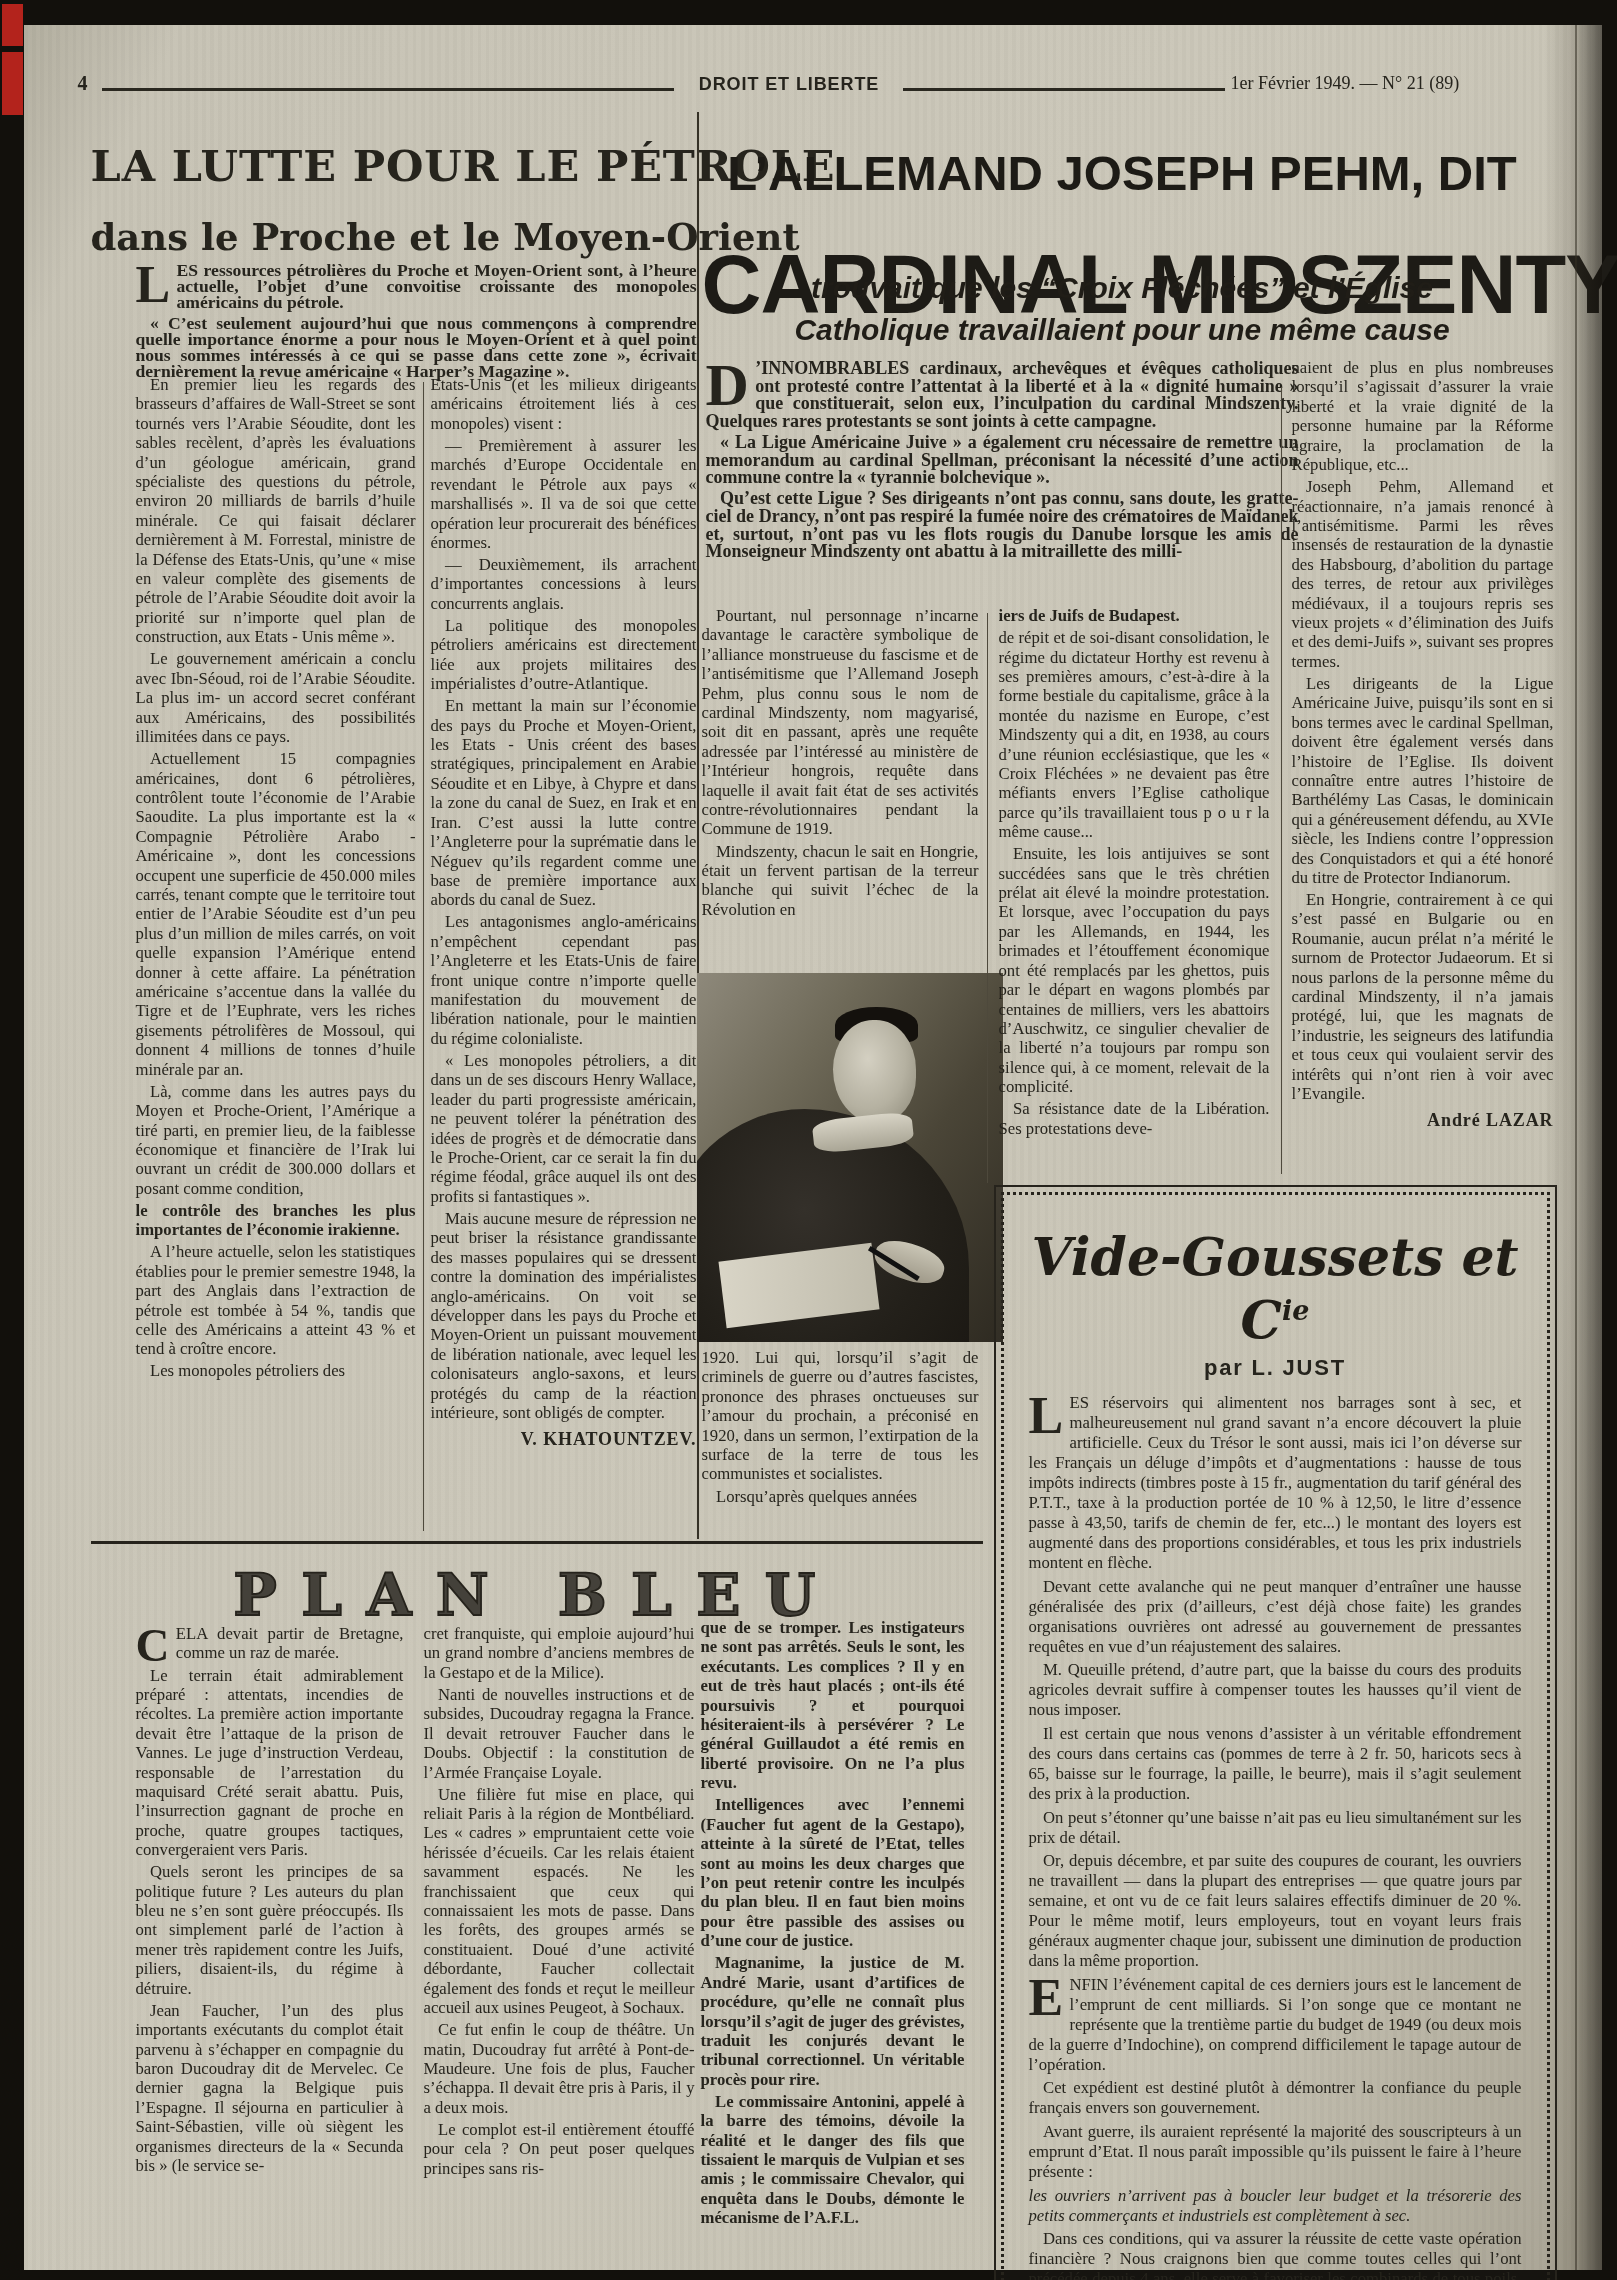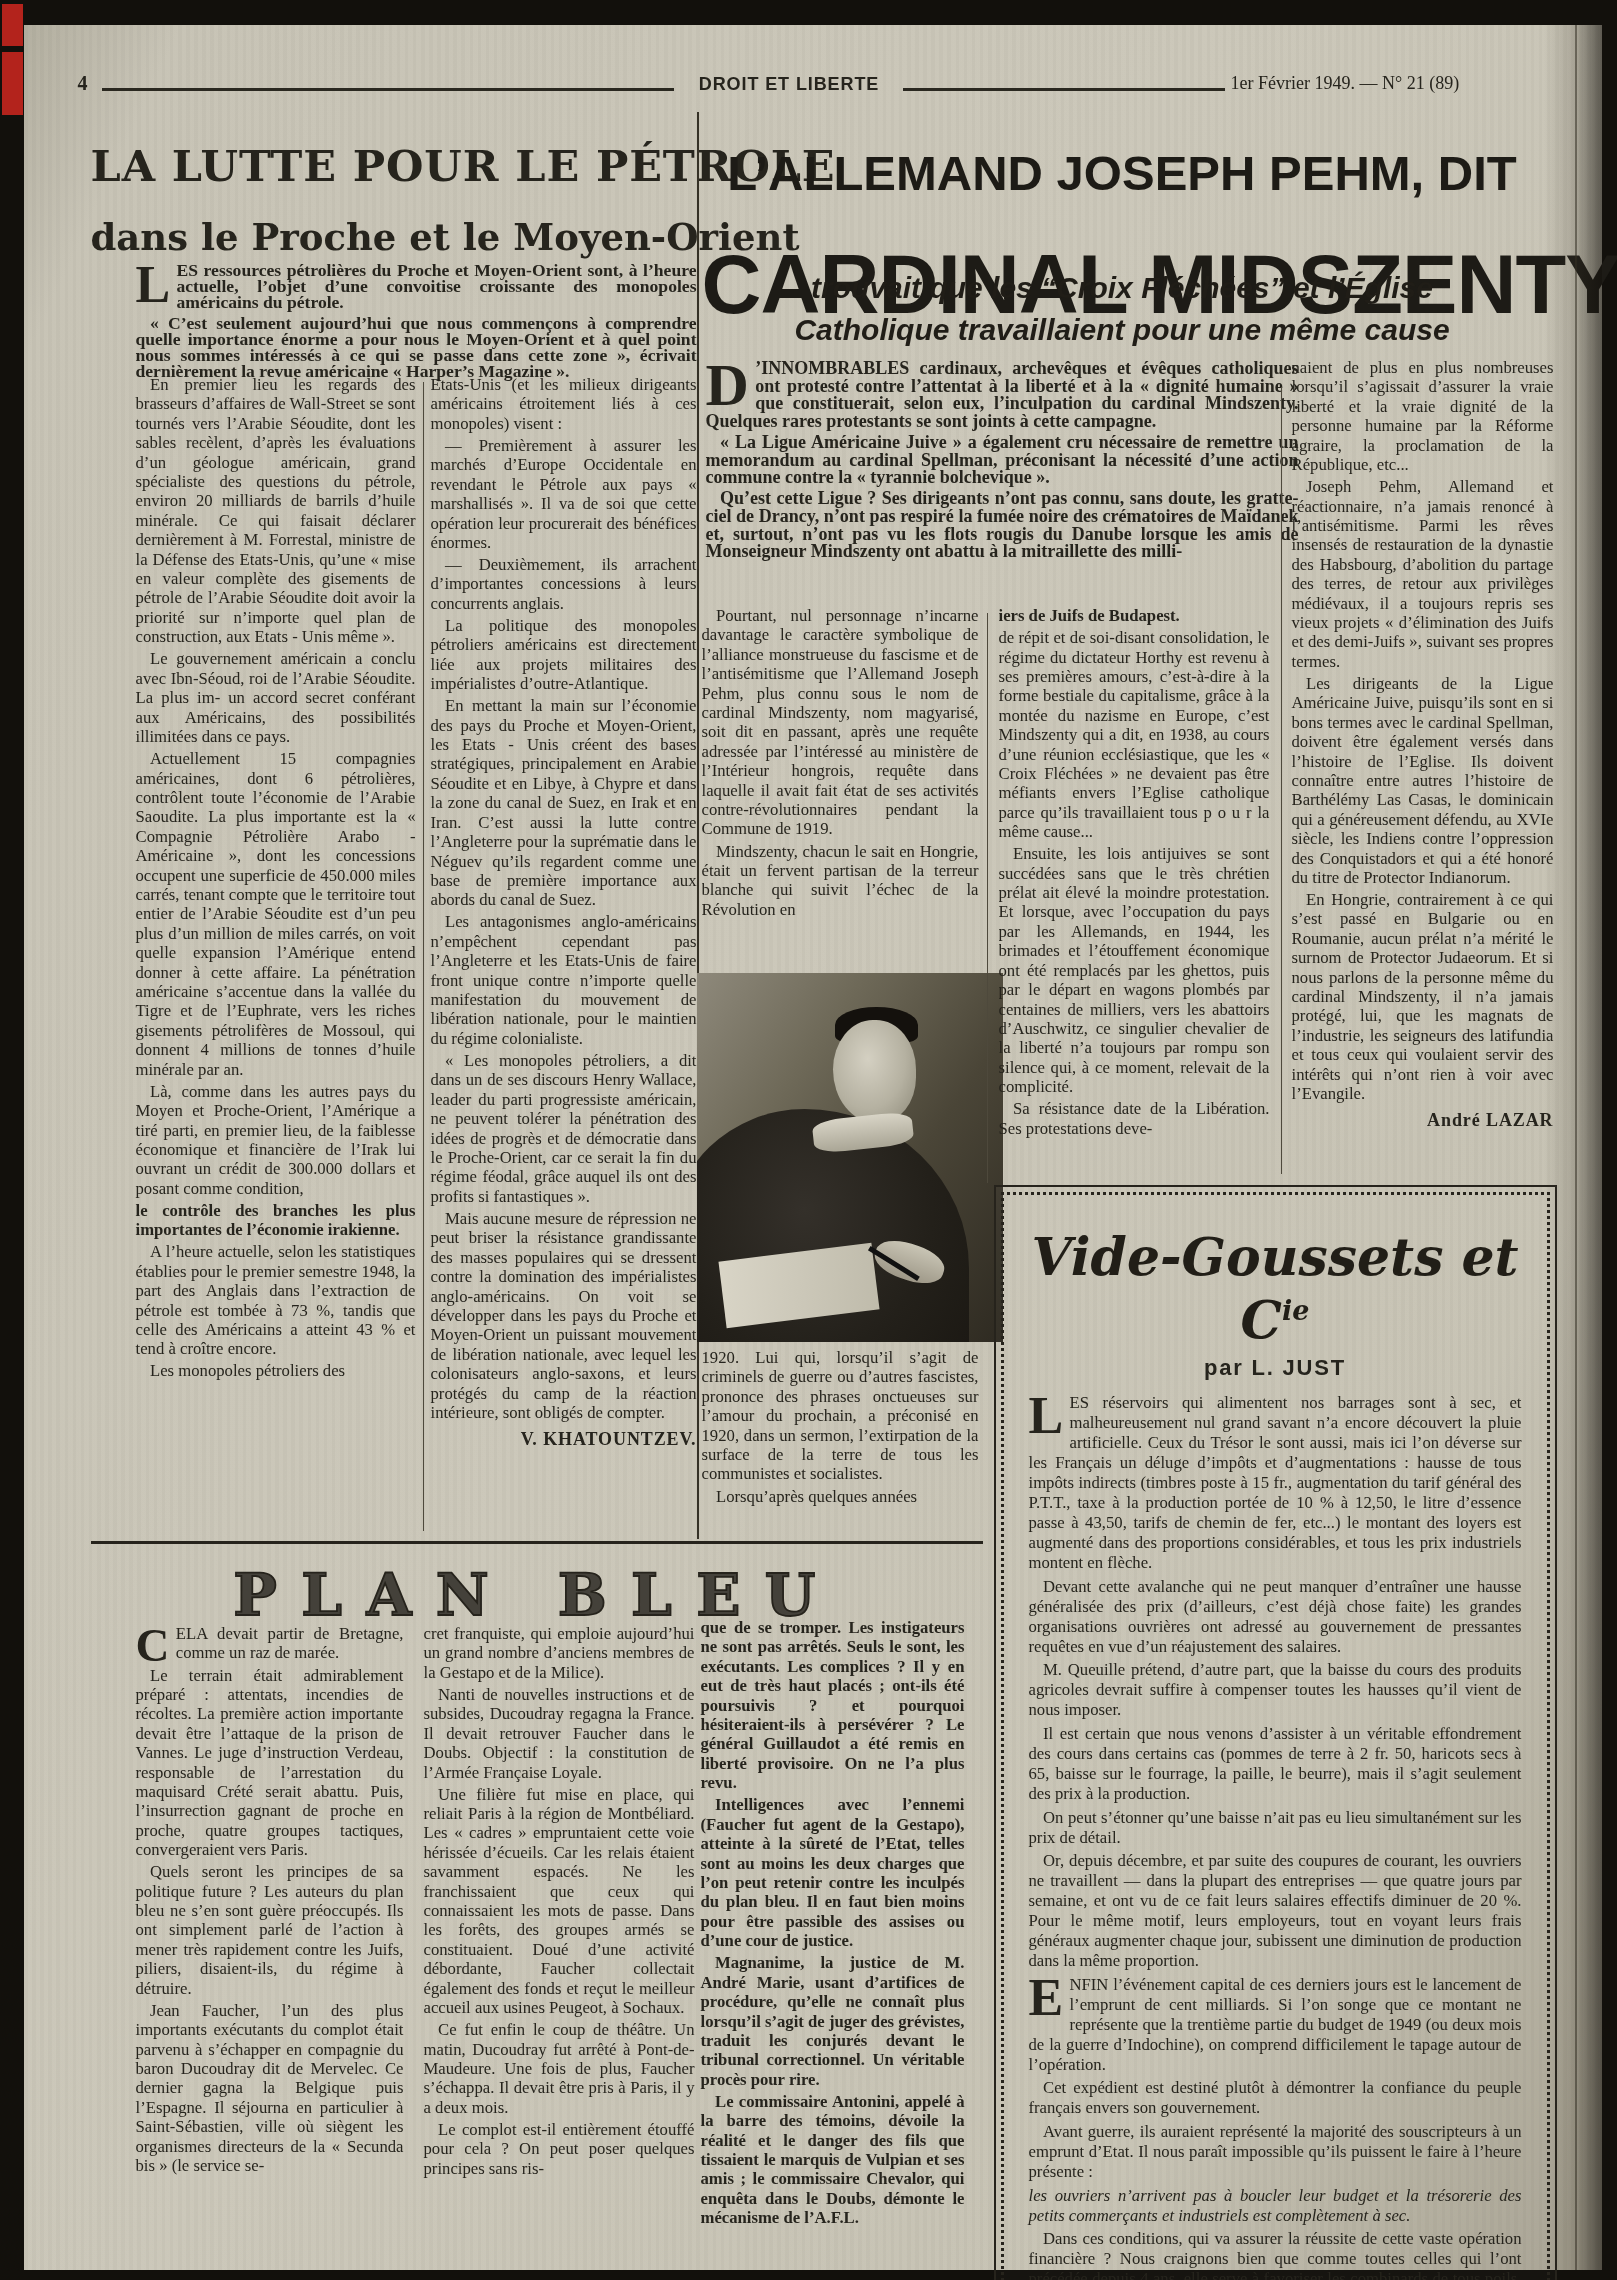--- a/index.html
+++ b/index.html
@@ -120,21 +120,21 @@
     <div class="txt oil-intro">
         <p class="cont"><span class="dc">L</span>ES ressources pétrolières du Proche et Moyen-Orient sont, à l’heure actuelle, l’objet d’une convoitise croissante des monopoles américains du pétrole.</p>
         <p>« C’est seulement aujourd’hui que nous commençons à comprendre quelle importance énorme a pour nous le Moyen-Orient et à quel point nous sommes intéressés à ce qui se passe dans cette zone », écrivait dernièrement la revue américaine « Harper’s Magazine ».</p>
       </div>
     <div class="txt oil-c1">
         <p>En premier lieu les regards des brasseurs d’affaires de Wall-Street se sont tournés vers l’Arabie Séoudite, dont les sables recèlent, d’après les évaluations d’un géologue américain, grand spécialiste des questions du pétrole, environ 20 milliards de barrils d’huile minérale. Ce qui faisait déclarer dernièrement à M. Forrestal, ministre de la Défense des Etats-Unis, qu’une « mise en valeur complète des gisements de pétrole de l’Arabie Séoudite doit avoir la priorité sur n’importe quel plan de construction, aux Etats - Unis même ».</p>
         <p>Le gouvernement américain a conclu avec Ibn-Séoud, roi de l’Arabie Séoudite. La plus im- un accord secret conférant aux Américains, des possibilités illimitées dans ce pays.</p>
         <p>Actuellement 15 compagnies américaines, dont 6 pétrolières, contrôlent toute l’économie de l’Arabie Saoudite. La plus importante est la « Compagnie Pétrolière Arabo - Américaine », dont les concessions occupent une superficie de 450.000 miles carrés, tenant compte que le territoire tout entier de l’Arabie Séoudite est d’un peu plus d’un million de miles carrés, on voit quelle expansion l’Amérique entend donner à cette affaire. La pénétration américaine s’accentue dans la vallée du Tigre et de l’Euphrate, vers les riches gisements pétrolifères de Mossoul, qui donnent 4 millions de tonnes d’huile minérale par an.</p>
         <p>Là, comme dans les autres pays du Moyen et Proche-Orient, l’Amérique a tiré parti, en premier lieu, de la faiblesse économique et financière de l’Irak lui ouvrant un crédit de 300.000 dollars et posant comme condition,</p>
         <p class="b cont">le contrôle des branches les plus importantes de l’économie irakienne.</p>
-        <p>A l’heure actuelle, selon les statistiques établies pour le premier semestre 1948, la part des Anglais dans l’extraction de pétrole est tombée à 73 %, tandis que celle des Américains a atteint 43 % et tend à croître encore.</p>
+        <p>A l’heure actuelle, selon les statistiques établies pour le premier semestre 1948, la part des Anglais dans l’extraction de pétrole est tombée à 54 %, tandis que celle des Américains a atteint 43 % et tend à croître encore.</p>
         <p>Les monopoles pétroliers des</p>
       </div>
     <div class="vrule" style="left:399px;top:357px;height:1149px;"></div>
     <div class="txt oil-c2">
         <p class="cont">Etats-Unis (et les milieux dirigeants américains étroitement liés à ces monopoles) visent :</p>
         <p>— Premièrement à assurer les marchés d’Europe Occidentale en revendant le Pétrole aux pays « marshallisés ». Il va de soi que cette opération leur procurerait des bénéfices énormes.</p>
         <p>— Deuxièmement, ils arrachent d’importantes concessions à leurs concurrents anglais.</p>
         <p>La politique des monopoles pétroliers américains est directement liée aux projets militaires des impérialistes d’outre-Atlantique.</p>
         <p>En mettant la main sur l’économie des pays du Proche et Moyen-Orient, les Etats - Unis créent des bases stratégiques, principalement en Arabie Séoudite et en Libye, à Chypre et dans la zone du canal de Suez, en Irak et en Iran. C’est aussi la lutte contre l’Angleterre pour la suprématie dans le Néguev qu’ils regardent comme une base de première importance aux abords du canal de Suez.</p>
         <p>Les antagonismes anglo-américains n’empêchent cependant pas l’Angleterre et les Etats-Unis de faire front unique contre n’importe quelle manifestation du mouvement de libération nationale, pour le maintien du régime colonialiste.</p>

